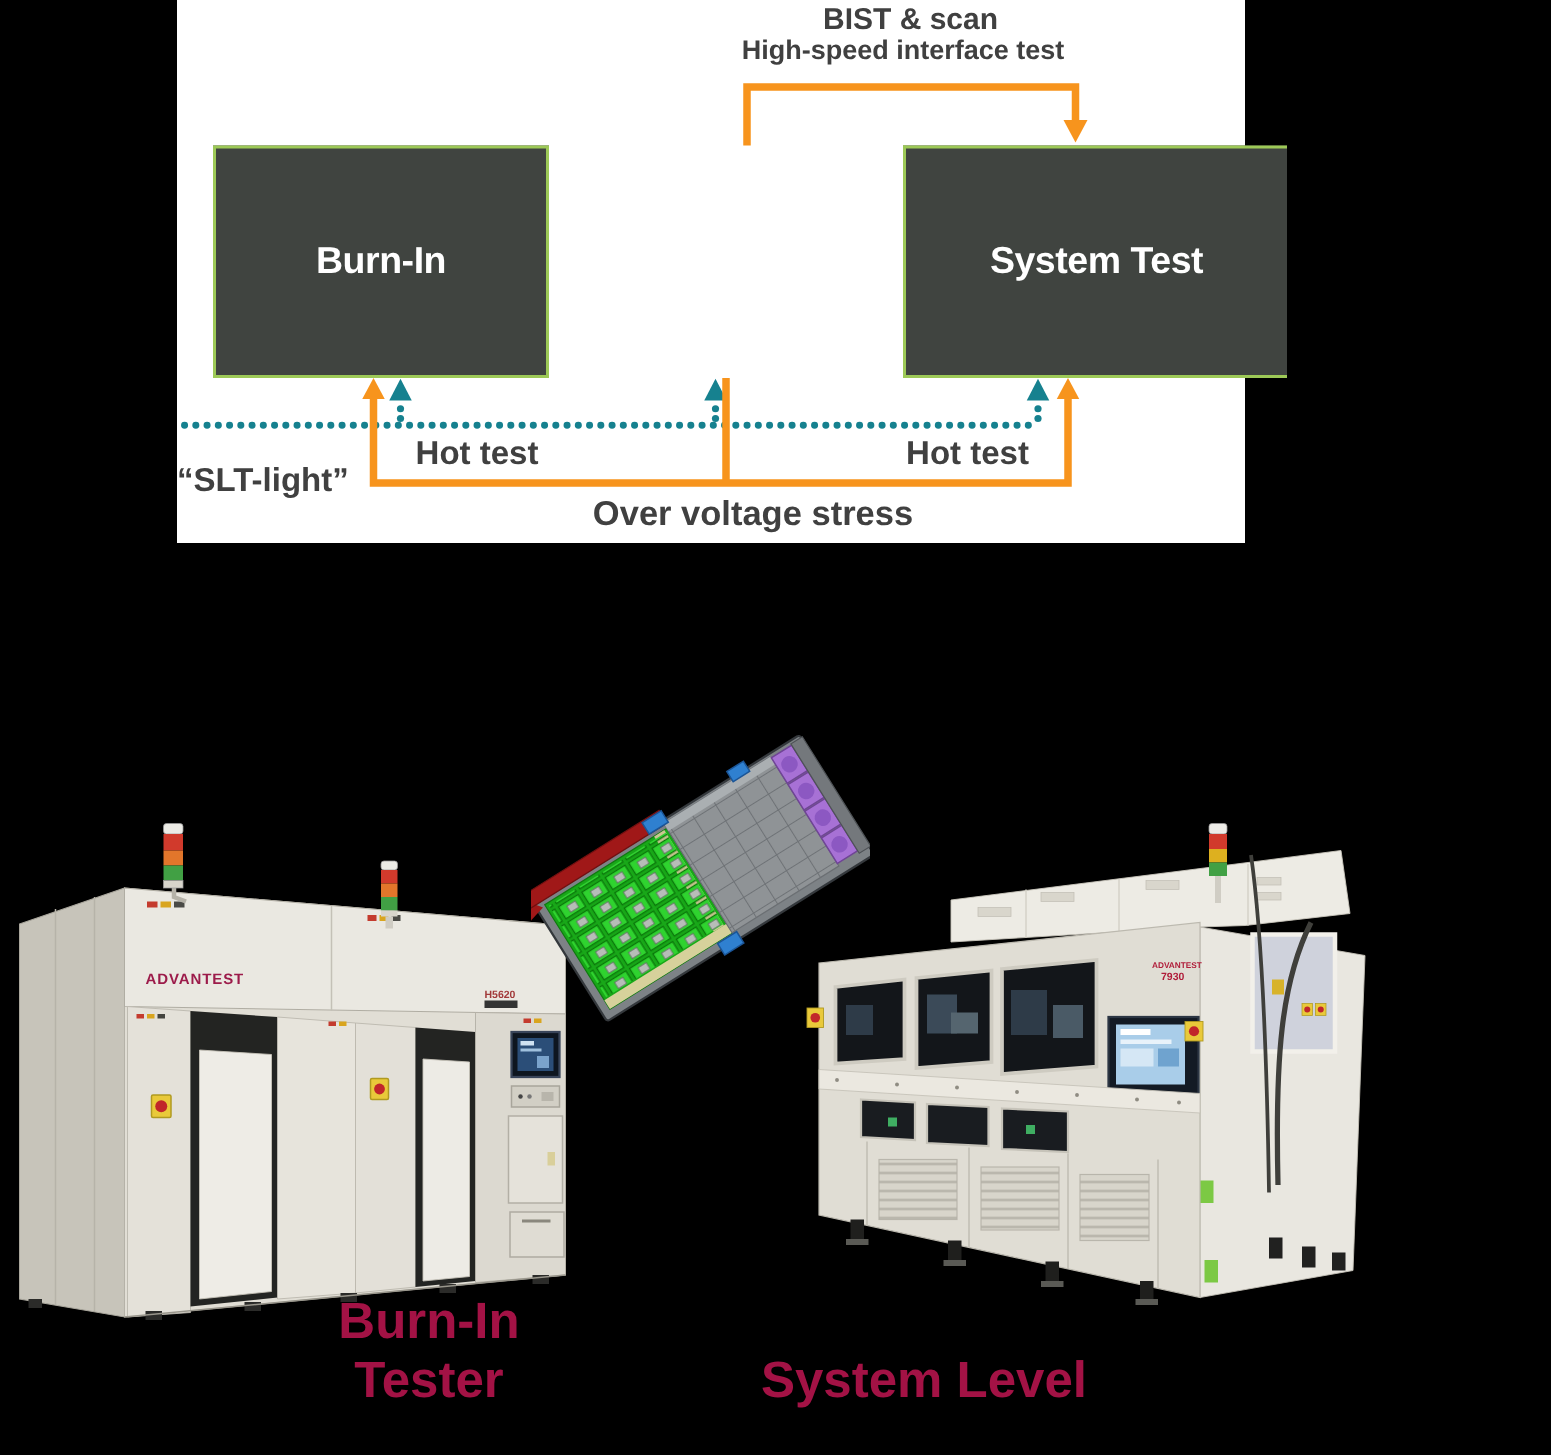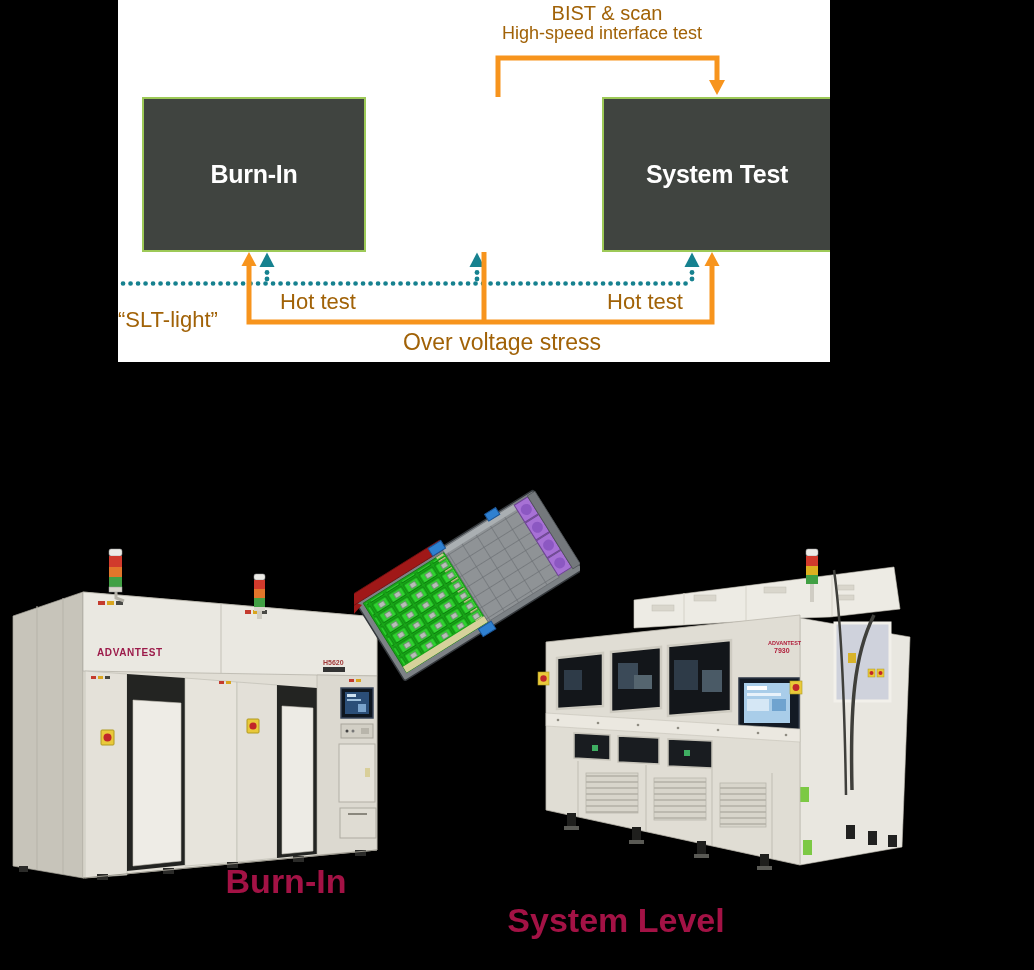--- a/index.html
+++ b/index.html
@@ -5,22 +5,22 @@
   html,body{margin:0;padding:0;background:#000;}
   .stage{position:relative;width:1034px;height:970px;background:#000;overflow:hidden;
          font-family:"Liberation Sans",sans-serif;}
   
   .panel{position:absolute;left:118px;top:0;width:712px;height:362px;background:#fff;}
   .fbox{position:absolute;top:97px;height:155px;background:#404440;border:2px solid #9dc957;
         box-sizing:border-box;display:flex;align-items:center;justify-content:center;}
   .fbox span{color:#fff;font-weight:700;font-size:25px;letter-spacing:-0.3px;}
   #box-burnin{left:24px;width:224px;}
   #box-final{left:254px;width:223px;}
-  #box-system{left:484px;width:228px;border-right:none;text-align:center;}
-  .dtext{position:absolute;color:#a16207;font-weight:400;white-space:nowrap;
+  #box-system{left:484px;width:256px;border-right:none;text-align:center;}
+  .dtext{position:absolute;color:#404040;font-weight:700;white-space:nowrap;
          transform:translateX(-50%);}
   #t-bist1{left:489px;top:2px;font-size:20px;}
   #t-bist2{left:484px;top:23px;font-size:18px;}
   #t-hot-left{left:200px;top:289px;font-size:22px;}
   #t-hot-right{left:527px;top:289px;font-size:22px;}
   #t-over{left:384px;top:329px;font-size:23px;}
   #t-slt{left:0;top:307px;font-size:22px;transform:none;}
   .arrows{position:absolute;left:0;top:0;}
   
   .eq-svg{position:absolute;}
@@ -324,18 +324,19 @@
       <rect x="272" y="4" width="12" height="7" rx="2" fill="#edece7" stroke="#999" stroke-width="0.5"></rect>
       <rect x="272" y="11" width="12" height="10" fill="#d13a2c"></rect>
       <rect x="272" y="21" width="12" height="9" fill="#ddb01f"></rect>
       <rect x="272" y="30" width="12" height="9" fill="#41a044"></rect>
       <rect x="276" y="39" width="4" height="18" fill="#d0cdc4"></rect>
     </g>
   </svg>
 
   <div class="caption" id="cap-burnin">
     <div>Burn-In</div>
+    <div>Tester</div>
   </div>
   <div class="caption" id="cap-slt">
     <div>System Level</div>
   </div>
 
 </div>
 
 </body></html>

